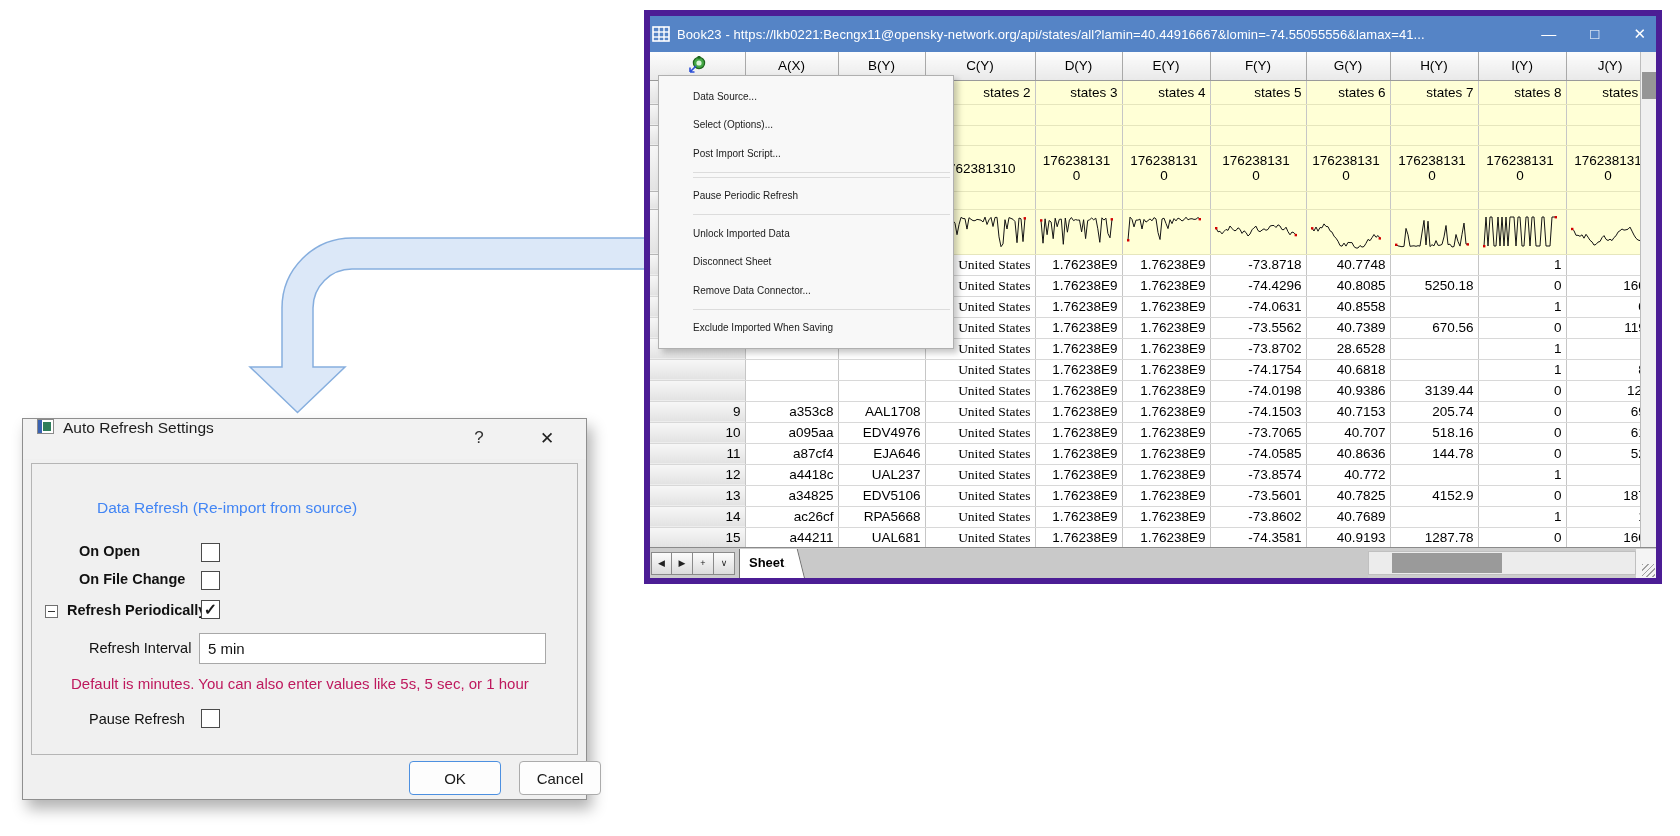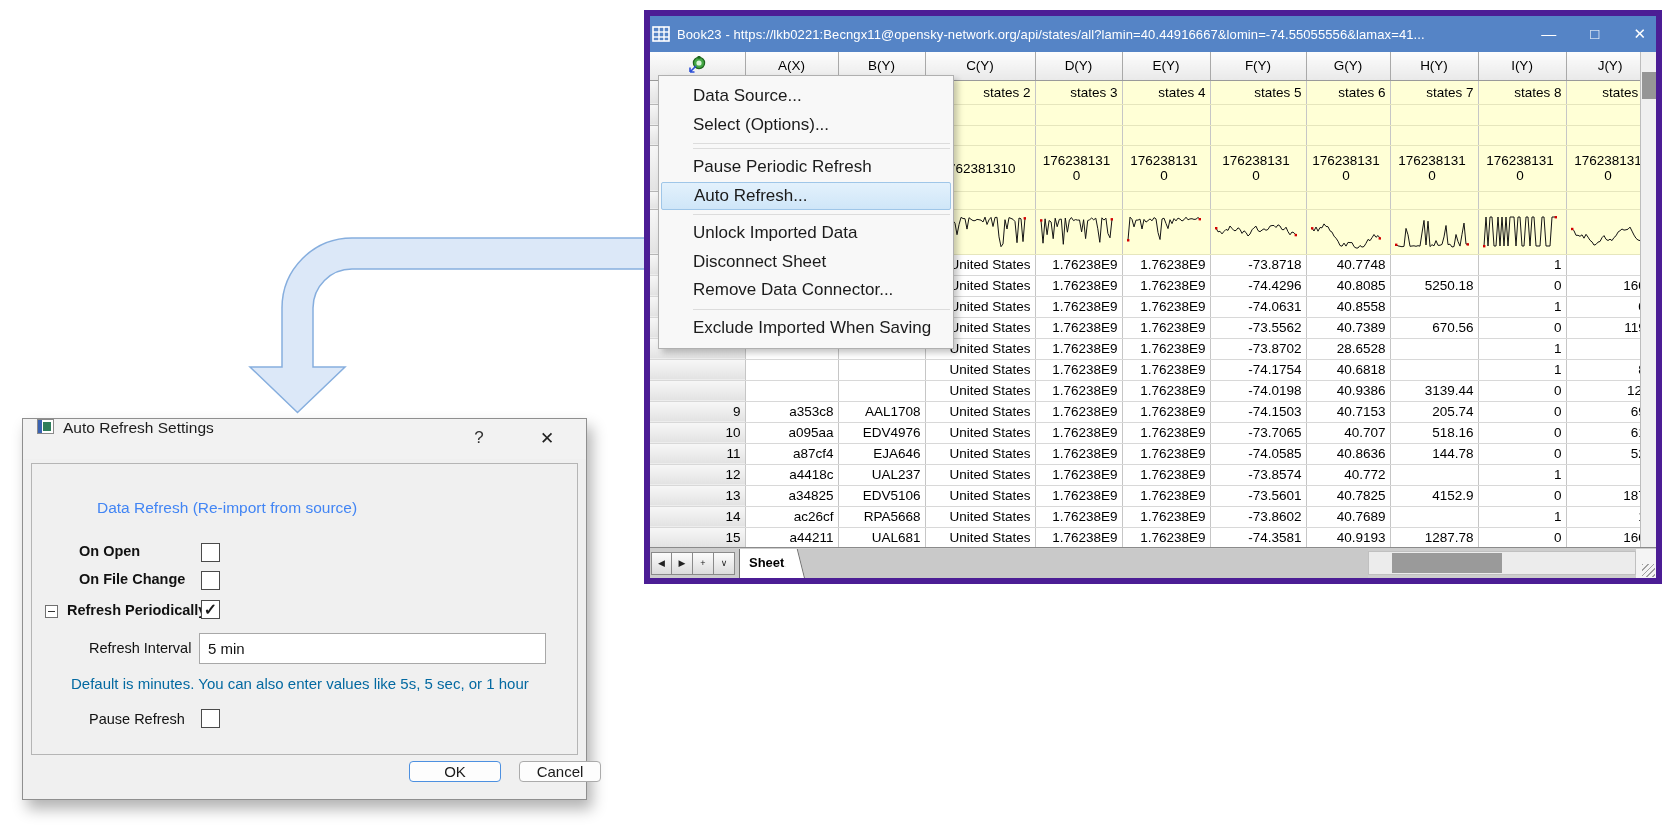--- a/index.html
+++ b/index.html
@@ -28,21 +28,21 @@
     font-size:13.5px;color:#000;padding:0 4px 0 0;text-align:right;font-weight:normal;}
   table.ws th{background:linear-gradient(#fdfdfd,#e9e9e9);border-right:1px solid #a9a9a9;
     border-bottom:1px solid #9a9a9a;text-align:center;padding:0;}
   td.rh{background:linear-gradient(#f7f7f7,#e2e2e2);border-right:1px solid #9a9a9a;
     border-bottom:1px solid #b6b6b6;text-align:right;padding-right:4px;}
   th.corner{text-align:left;padding:2px 0 0 2px;}
   tr.yrow td{background:#ffffd6;border-bottom:1px solid #e6e6bd;}
   tr.yrow td.rh{background:linear-gradient(#f7f7f7,#e2e2e2);border-bottom:1px solid #b6b6b6;}
   td.ctr{text-align:center;padding:0;}
   td.ta{text-align:left;padding:0 0 0 3px;}
-  td.tc{text-align:left;padding:0 0 0 4px;}
+  td.tc{text-align:left;padding:0 0 0 4px;font-family:Liberation Serif, serif;}
   td.cj{padding-right:15px;}
   .fxwrap{width:70px;margin:0 auto;word-break:break-all;white-space:normal;
     line-height:15px;text-align:center;}
   .fxnowrap{white-space:nowrap;text-align:center;}
   .sparkcell svg{display:block;margin:2px auto 2px auto;}
 
   .vscroll{width:16px;flex:0 0 auto;background:#f0f0f0;border-left:1px solid #bdbdbd;position:relative;}
   .vthumb{position:absolute;left:1px;right:1px;top:20px;height:27px;background:#969696;}
 
   
@@ -62,21 +62,21 @@
     position:relative;flex:0 0 auto;box-sizing:border-box;}
   .hthumb{position:absolute;left:23px;top:1px;bottom:1px;width:110px;background:#9a9a9a;}
   .gripbox{width:20px;height:29px;background:#f4f4f4;position:relative;flex:0 0 auto;}
   .gripbox::after{content:"";position:absolute;right:1px;bottom:1px;width:13px;height:13px;
     background:repeating-linear-gradient(135deg,#9f9f9f 0 1px,transparent 1px 4px);}
 
   
   .ctxmenu{position:absolute;left:658px;top:75px;width:296px;z-index:4;background:#f8f8f8;
     border:1px solid #b0b0b0;box-shadow:4px 4px 6px rgba(0,0,0,.22);padding:6px 0;box-sizing:border-box;}
   .mitem{height:28.5px;display:flex;align-items:center;padding:0 14px 0 34px;
-    font-size:17px;color:#1b1b1b;box-sizing:border-box;}
+    font-size:10px;color:#1b1b1b;box-sizing:border-box;}
   .mitem .mlabel{flex:1 1 auto;white-space:nowrap;}
   .mitem .mshortcut{flex:0 0 auto;margin-left:20px;color:#1b1b1b;}
   .mitem.hl{background:linear-gradient(#e3f1fc,#cfe6f8);border:1px solid #9fc6e8;border-radius:2px;
     margin:0 2px;padding:0 12px 0 32px;height:28.5px;}
   .msep{height:1px;background:#dcdcdc;margin:4px 3px 4px 34px;}
 
   
   .dialog{position:absolute;left:22px;top:418px;width:565px;height:382px;z-index:3;
     background:#f0f0f0;border:1px solid #8f8f8f;box-sizing:border-box;
     box-shadow:5px 9px 14px rgba(0,0,0,.30);}
@@ -95,21 +95,21 @@
   .cb::after{content:"";}
   .cb.checked::after{content:"\2713";font-size:16px;font-weight:bold;color:#1a1a1a;
     line-height:17px;display:block;}
   .expander{position:absolute;left:22px;top:186px;width:13px;height:13px;border:1px solid #707070;
     background:#fff;box-sizing:border-box;}
   .expander::after{content:"";position:absolute;left:2px;right:2px;top:5px;height:1px;background:#333;}
   .dlg-input{position:absolute;left:176px;top:214px;width:347px;height:31px;box-sizing:border-box;
     border:1px solid #a8a8a8;background:#fff;font-size:15px;padding:0 8px;
     font-family:"Liberation Sans",sans-serif;color:#111;}
   .dlg-hint{position:absolute;left:48px;top:256px;font-size:15px;}
-  .dlg-btn{position:absolute;top:342px;height:21px;box-sizing:border-box;border-radius:4px;
+  .dlg-btn{position:absolute;top:342px;height:34px;box-sizing:border-box;border-radius:4px;
     background:#fdfdfd;font-size:15px;color:#1a1a1a;display:flex;align-items:center;justify-content:center;}
   .btn-ok{left:386px;width:92px;border:1px solid #4d90e0;}
   .btn-cancel{left:496px;width:82px;border:1px solid #ababab;}
 </style>
 </head>
 <body>
 
 <svg id="arrow-svg" width="1680" height="836">
   <path d="M652 238 L352 238 A70 70 0 0 0 282 308 L282 367 L250 367 L297.5 412.5 L345 367 L313 367 L313 308 A39 39 0 0 1 352 269 L652 269 Z" fill="#dce8f8" stroke="#86aede" stroke-width="1.5"></path>
 </svg>
@@ -516,27 +516,27 @@
   </div>
 </div>
 
 <div class="ctxmenu" id="ctx-menu-host">
     <div class="mitem">
       <span class="mlabel">Data Source...</span>
     </div>
     <div class="mitem">
       <span class="mlabel">Select (Options)...</span>
     </div>
+    <div class="mitem">
+      <span class="mlabel">Post Import Script...</span>
+    </div>
     <div class="msep"></div>
     <div class="msep"></div>
     <div class="mitem">
       <span class="mlabel">Pause Periodic Refresh</span>
-    </div>
-    <div class="mitem hl">
-      <span class="mlabel">Auto Refresh...</span>
     </div>
     <div class="msep"></div>
     <div class="mitem">
       <span class="mlabel">Unlock Imported Data</span>
     </div>
     <div class="mitem">
       <span class="mlabel">Disconnect Sheet</span>
     </div>
     <div class="mitem">
       <span class="mlabel">Remove Data Connector...</span>
@@ -569,20 +569,20 @@
   <div class="dlg-label bold" style="left:56px;top:152px;">On File Change</div>
   <div class="cb" style="left:178px;top:152px;"></div>
 
   <div class="expander"></div>
   <div class="dlg-label bold" style="left:44px;top:183px;">Refresh Periodically</div>
   <div class="cb checked" style="left:178px;top:181px;"></div>
 
   <div class="dlg-label" style="left:66px;top:221px;">Refresh Interval</div>
   <input class="dlg-input" type="text" value="5 min" style="">
 
-  <div class="dlg-hint" style="color: #0369a1;">Default is minutes. You can also enter values like 5s, 5 sec, or 1 hour</div>
+  <div class="dlg-hint" style="color: #be185d;">Default is minutes. You can also enter values like 5s, 5 sec, or 1 hour</div>
 
   <div class="dlg-label" style="left:66px;top:292px;">Pause Refresh</div>
   <div class="cb" style="left:178px;top:290px;"></div>
 
   <div class="dlg-btn btn-ok">OK</div>
   <div class="dlg-btn btn-cancel">Cancel</div>
 </div>
 
 </body></html>

